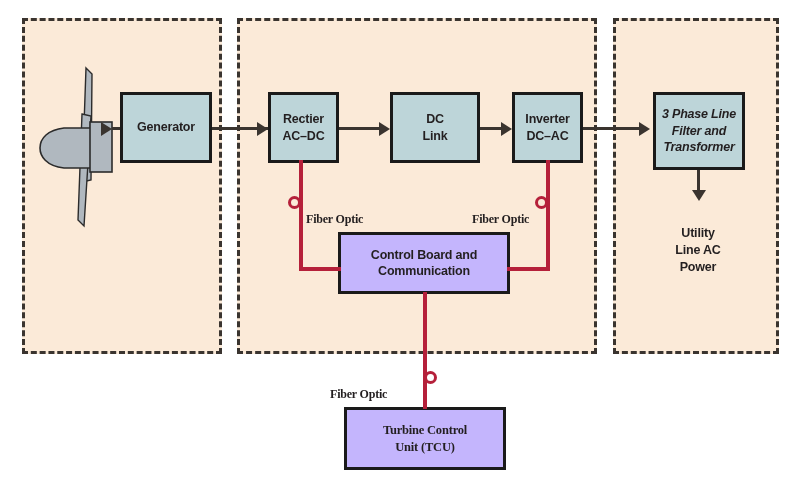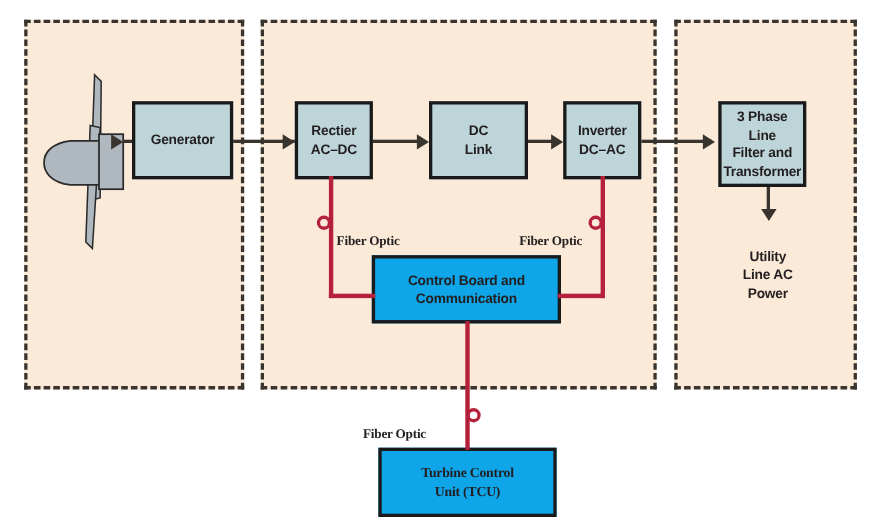--- a/index.html
+++ b/index.html
@@ -36,21 +36,21 @@
     align-items: center;
     justify-content: center;
     text-align: center;
     color: #231f20;
     font-weight: bold;
     font-size: 12.5px;
     line-height: 1.32;
     letter-spacing: -0.2px;
   }
   .block.white {
-    background: #0ea5e9;
+    background: #c4b5fd;
   }
   .block .lbl {
     padding: 0 3px;
     white-space: pre-line;
   }
 
   
   .caption {
     position: absolute;
     color: #231f20;
@@ -170,21 +170,21 @@
   <div class="block" style="left:390px; top:92px; width:90px; height:71px;">
     <span class="lbl">DC
 Link</span>
   </div>
 
   <div class="block" style="left:512px; top:92px; width:71px; height:71px;">
     <span class="lbl">Inverter
 DC–AC</span>
   </div>
 
-  <div class="block" style="left:653px; top:92px; width:80px; height:78px;">
+  <div class="block" style="left:653px; top:92px; width:92px; height:78px;font-style:italic;">
     <span class="lbl">3 Phase Line
 Filter and
 Transformer</span>
   </div>
 
   <div class="block white" style="left:338px; top:232px; width:172px; height:62px;">
     <span class="lbl">Control Board and
 Communication</span>
   </div>
 

